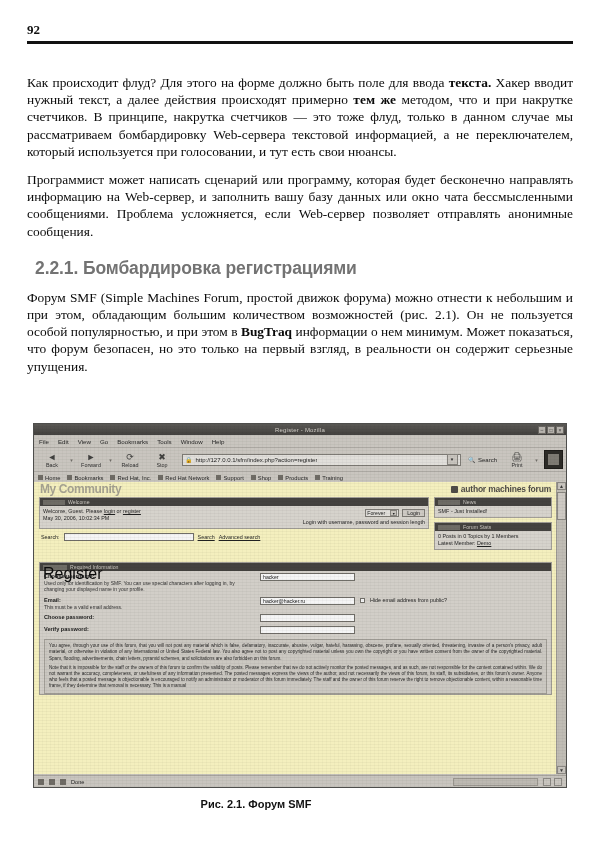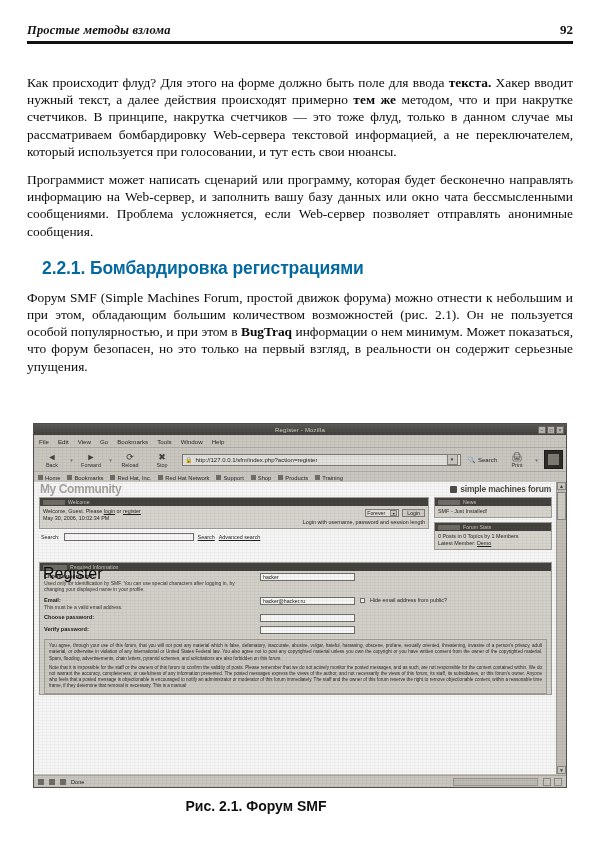--- a/index.html
+++ b/index.html
@@ -55,26 +55,26 @@
     font-size:13.4px;
     line-height:17.2px;
     text-align:justify;
     text-justify:inter-word;
     color:#0a0a0a;
     hyphens:none;
   }
   p.para b{font-weight:700;}
 
   h2.sec{
-    margin:18px 0 10px 15px;
+    margin:18px 0 10px 8px;
     font-family:"Liberation Sans", sans-serif;
     font-weight:700;
     font-size:17.5px;
     line-height:21px;
-    color:#0369a1;
+    color:#737373;
     letter-spacing:-.1px;
   }
 
   
   .figure{
     position:absolute;
     left:33px; top:423px; width:534px; height:365px;
   }
   .shot{
     position:absolute;
@@ -167,21 +167,21 @@
     border-bottom:1px solid #a9a59e;
   }
   .bmitem{font-size:5.8px;color:#1a1a1a;display:flex;align-items:center;gap:2px;white-space:nowrap;}
   .bmico{
     width:5px;height:5px;background:#6e6a63;display:inline-block;
   }
 
   
   .viewport{
     position:absolute;left:0;right:0;top:58px;bottom:13px;
-    background:#ffffff;
+    background:#fef9c3;
     overflow:hidden;
   }
   .vscroll{
     position:absolute;right:0;top:0;bottom:0;width:9px;
     background:#c6c2ba;border-left:1px solid #9d9a93;
     display:flex;flex-direction:column;justify-content:space-between;
   }
   .vscroll .arw{height:8px;background:#cfcbc4;border:1px solid #8d8a84;box-sizing:border-box;font-size:5px;text-align:center;line-height:6px;color:#333;}
   .vthumb{position:absolute;top:10px;left:0;width:9px;height:28px;background:#d5d1ca;border:1px solid #8d8a84;box-sizing:border-box;}
 
@@ -281,30 +281,29 @@
     margin-left:auto;width:85px;height:8px;background:#c2beb6;border:1px solid #9b978f;
     box-sizing:border-box;
   }
   .sb-right{display:flex;align-items:center;gap:3px;}
   .sb-box{width:8px;height:8px;background:#cfcbc4;border:1px solid #8d8a84;box-sizing:border-box;}
 
   
   .caption{
     position:absolute;left:0;top:798px;width:512px;text-align:center;
     font-family:"Liberation Sans", sans-serif;
-    font-weight:700;font-size:14px;color:#111;
+    font-weight:700;font-size:11px;color:#111;
   }
 </style>
 </head>
 <body>
 
 <div class="page">
 
   <div class="runhead">
-    <span class="runhead-title">Простые методы взлома</span>
     <span class="runhead-page">92</span>
   </div>
   <div class="runhead-rule"></div>
 
   <div class="body-col">
 
     <p class="para"><span>Как происходит флуд? Для этого на форме должно быть поле для ввода </span><b>текста.</b><span> Хакер вводит нужный текст, а далее действия происходят примерно </span><b>тем же</b><span> методом, что и при накрутке счетчиков. В принципе, накрутка счетчиков — это тоже флуд, только в данном случае мы рассматриваем бомбардировку Web-сервера текстовой информацией, а не переключателем, который используется при голосовании, и тут есть свои нюансы.</span></p>
 
     <p class="para">Программист может написать сценарий или программу, которая будет бесконечно направлять информацию на Web-сервер, и заполнить вашу базу данных или окно чата бессмысленными сообщениями. Проблема усложняется, если Web-сервер позволяет отправлять анонимные сообщения.</p>
 
@@ -412,21 +411,21 @@
             <span>Training</span>
           </span>
       </div>
 
       <div class="viewport">
 
         <div class="smf-top">
           <span class="smf-logo">My Community</span>
           <span class="smf-brand">
             <span class="bico"></span>
-            <span>simple machines forum</span>
+            <span>author machines forum</span>
           </span>
         </div>
 
         <div class="smf-body">
 
           <div class="smf-left">
 
             <div class="panel">
               <div class="panel-hd">
                 <span class="tag"></span>

